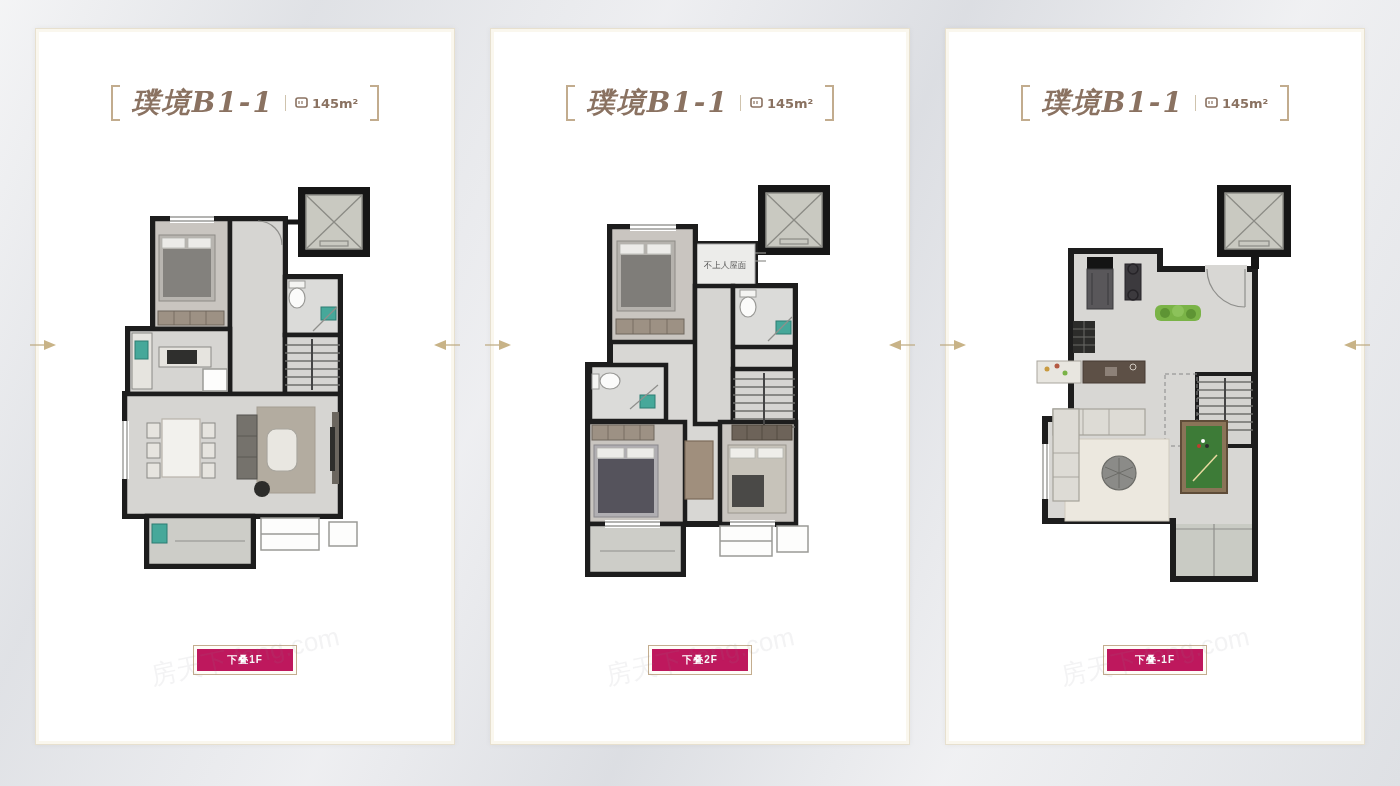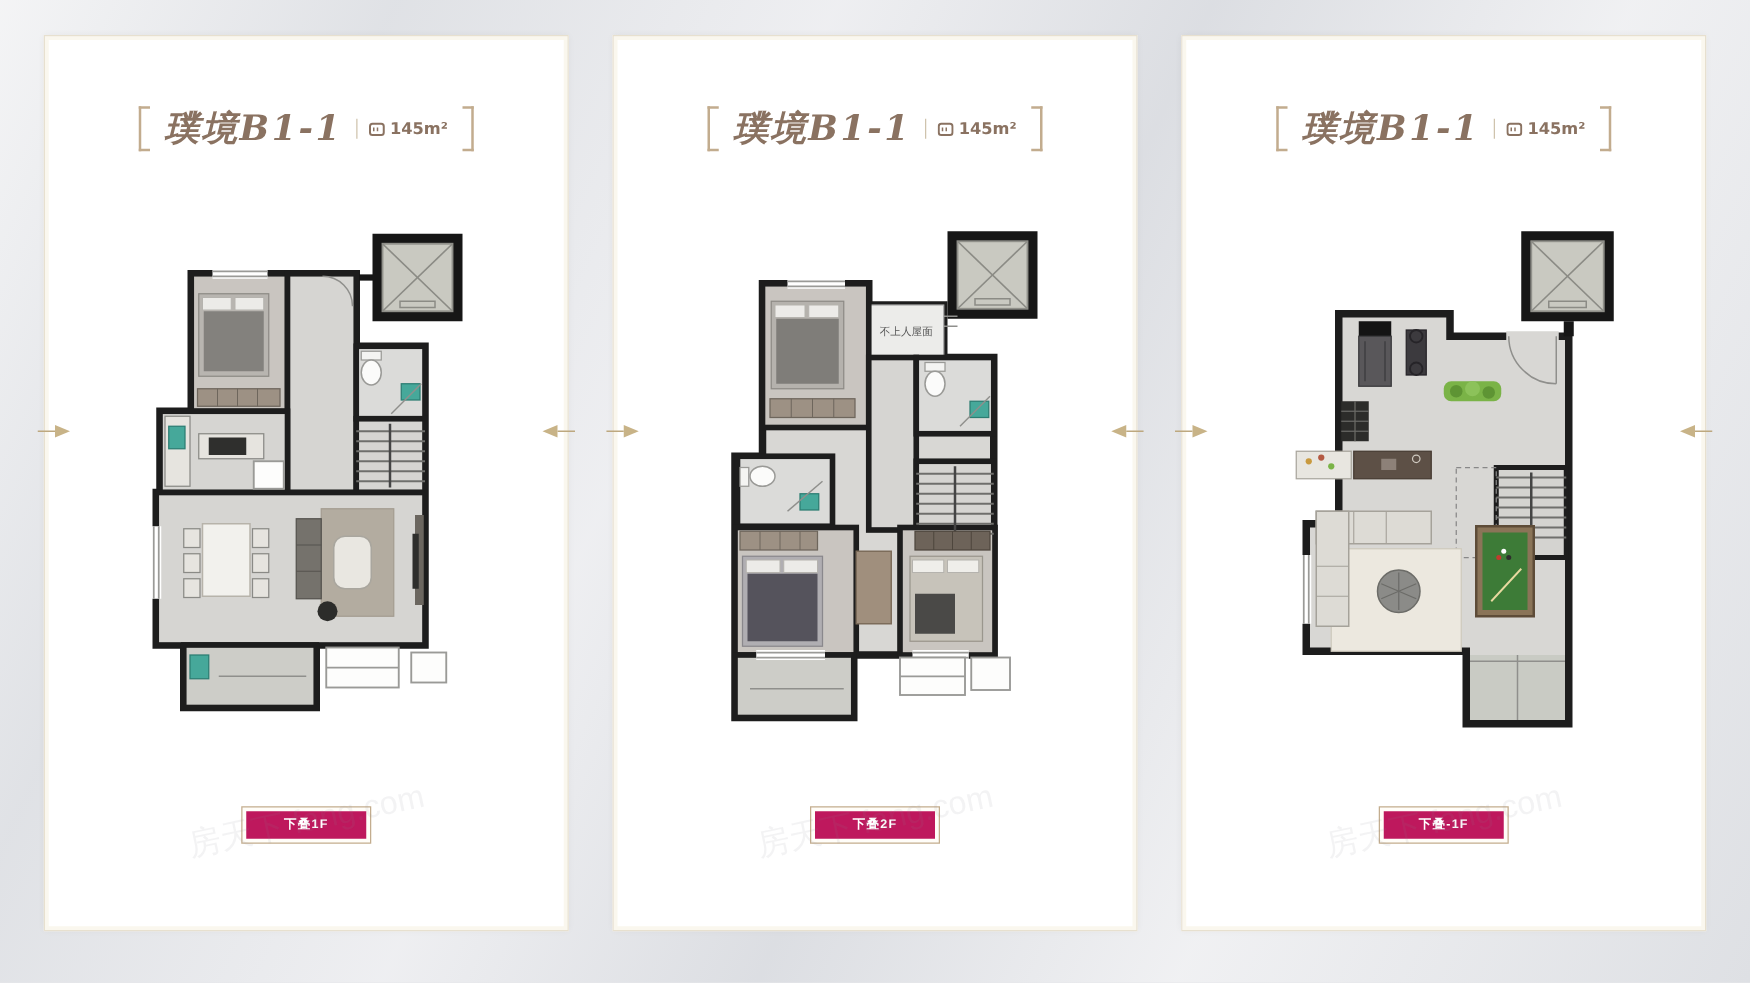--- a/index.html
+++ b/index.html
@@ -26,21 +26,21 @@
     margin-top:54px;height:40px;display:flex;align-items:center;justify-content:center;
   }
   .bracket{width:9px;height:36px;box-sizing:border-box;}
   .bracket.l{border-left:2px solid #c2ac8e;border-top:2px solid #c2ac8e;border-bottom:2px solid #c2ac8e;margin-right:12px;}
   .bracket.r{border-right:2px solid #c2ac8e;border-top:2px solid #c2ac8e;border-bottom:2px solid #c2ac8e;margin-left:12px;}
   .plan-title{
     font-family:"DejaVu Serif","Liberation Serif",serif;
     font-style:italic;font-weight:700;font-size:28px;color:#8a7261;letter-spacing:2px;
   }
   .title-div{width:1px;height:16px;background:#cfc3ad;margin:0 9px 0 11px;}
-  .area-wrap{display:flex;align-items:center;gap:4px;}
+  .area-wrap{display:flex;align-items:flex-start;gap:4px;}
   .area-text{font-size:13px;font-weight:700;color:#8a7261;font-family:"DejaVu Sans",sans-serif;}
   .plan-svg{margin-top:46px;}
   .floor-tag{
     margin-top:6px;border:1px solid #c3ad8f;background:#fffdf8;padding:3px;box-sizing:border-box;
   }
   .floor-tag-inner{
     background:#be185d;color:#ffffff;font-size:10px;font-weight:700;
     width:96px;height:22px;line-height:22px;text-align:center;letter-spacing:1px;
   }
   .edge-arrow{position:absolute;top:310px;width:28px;height:12px;}

